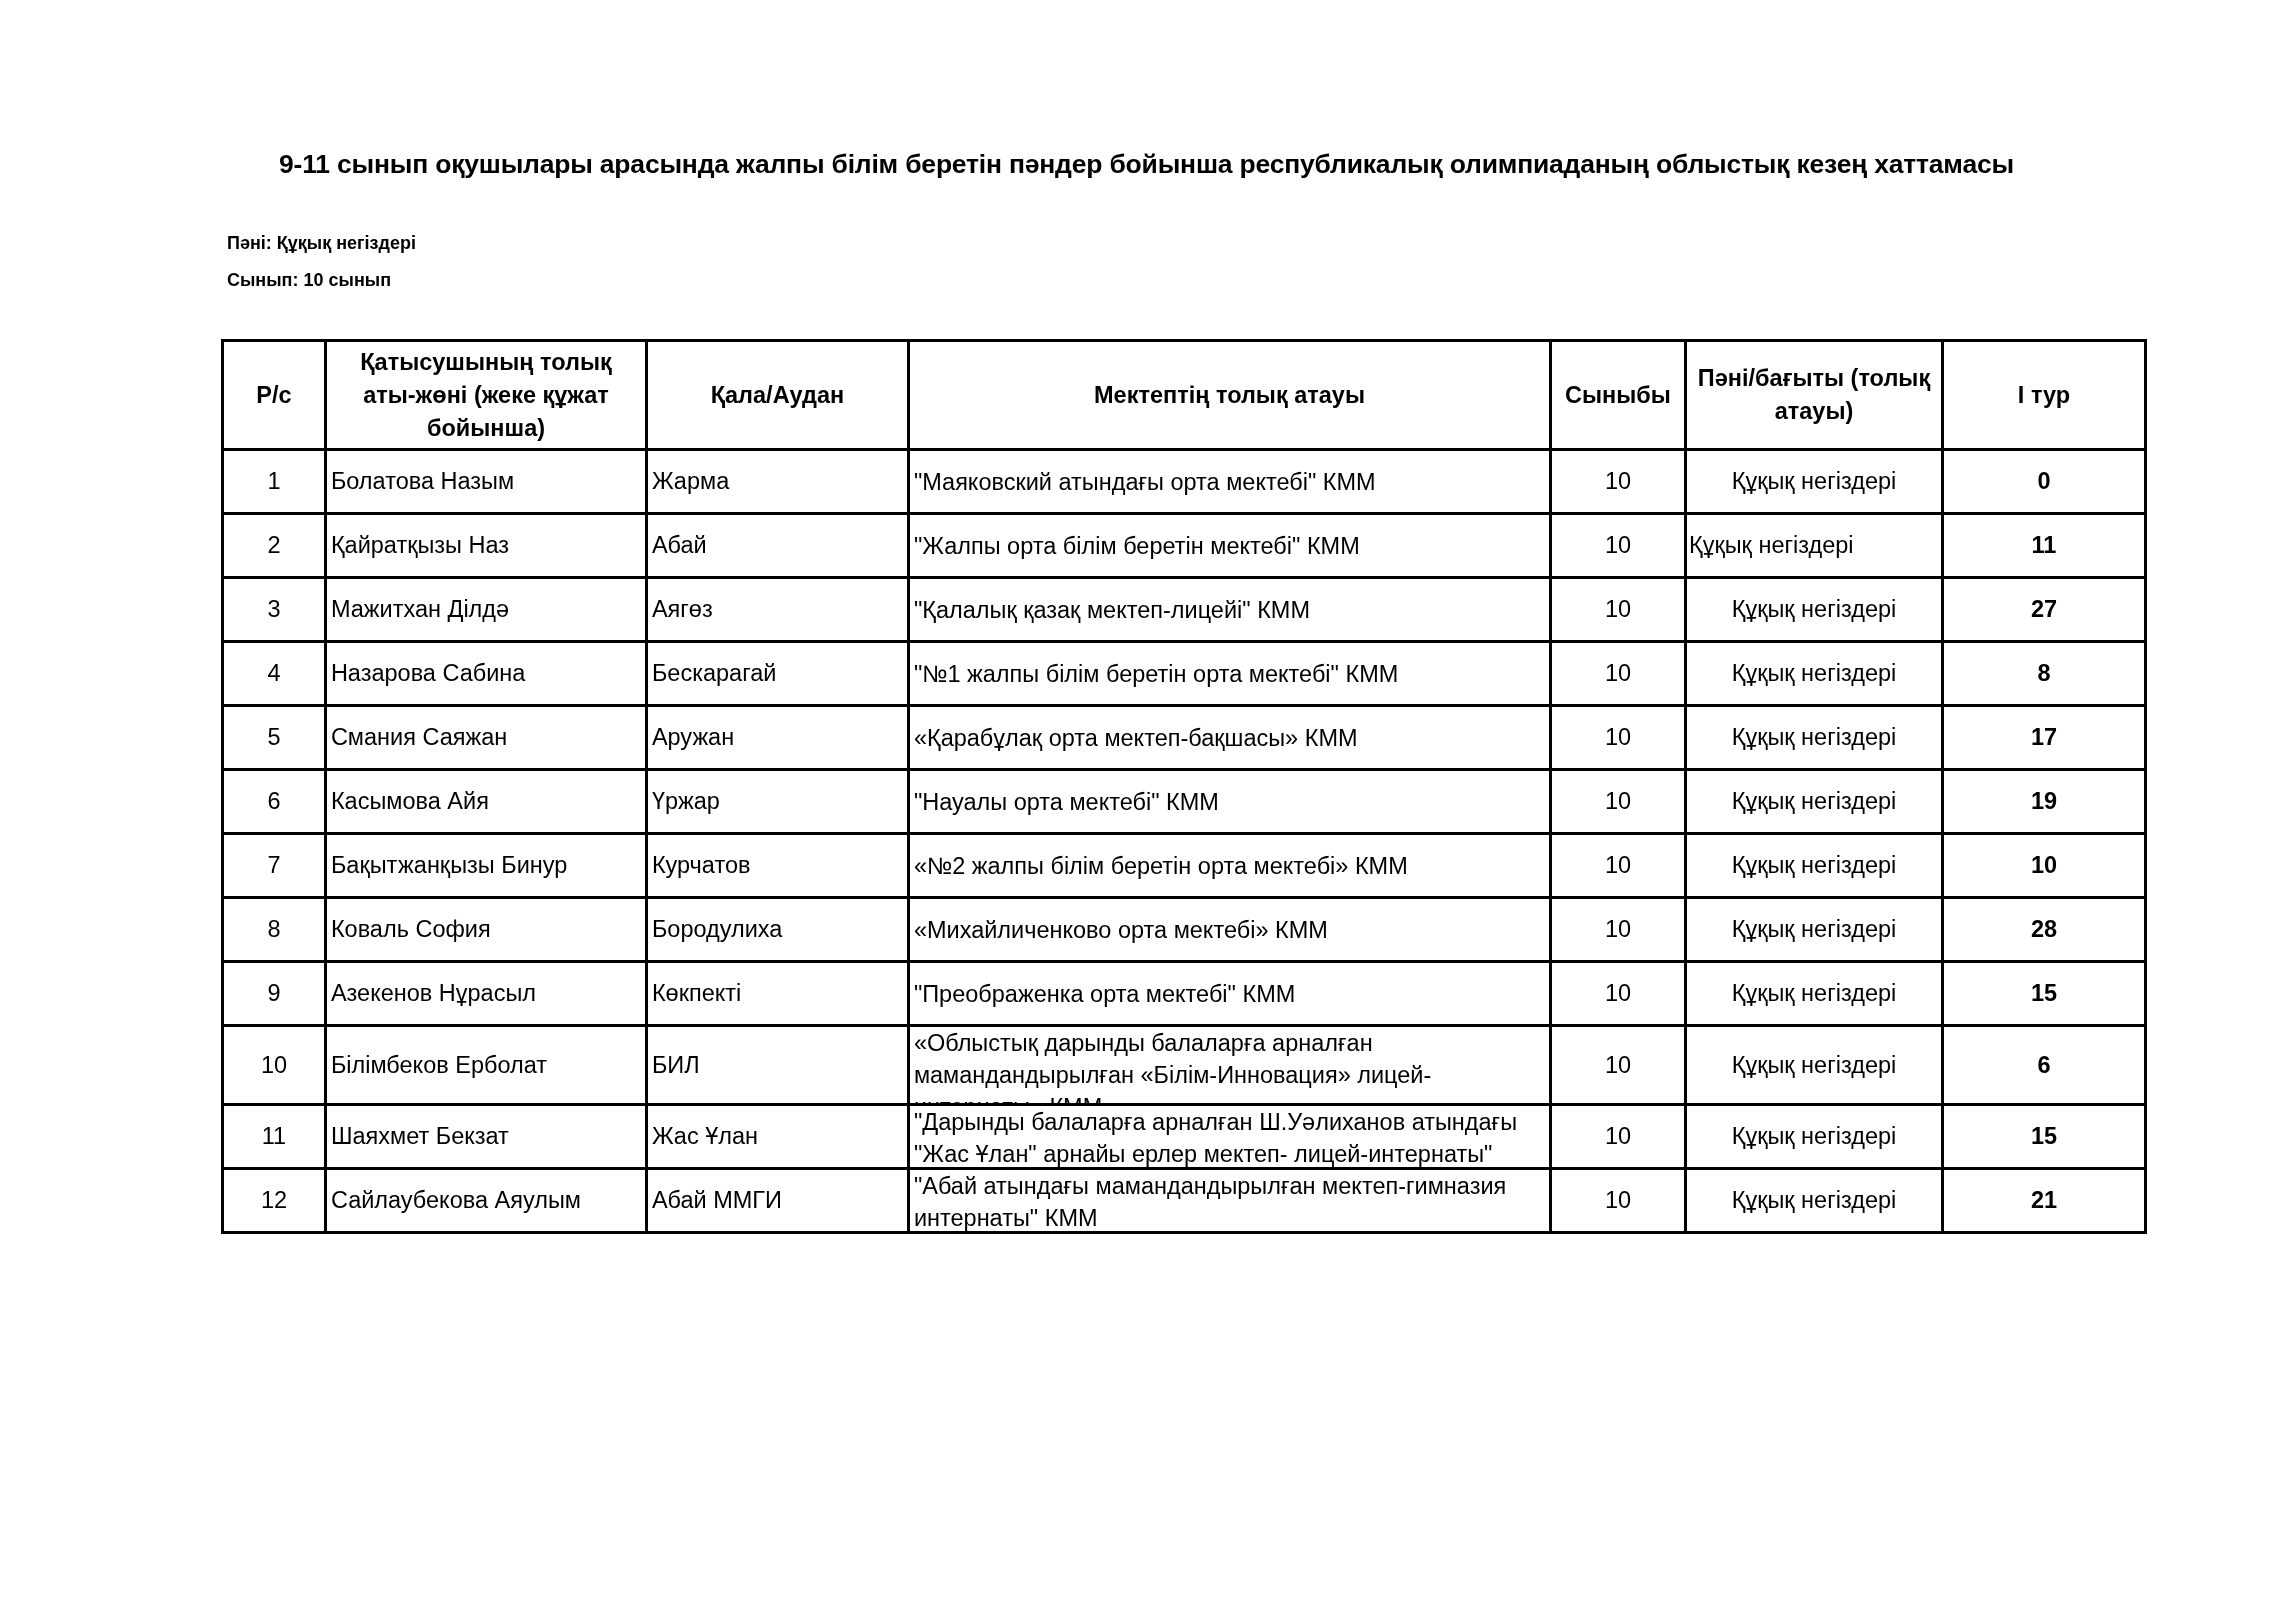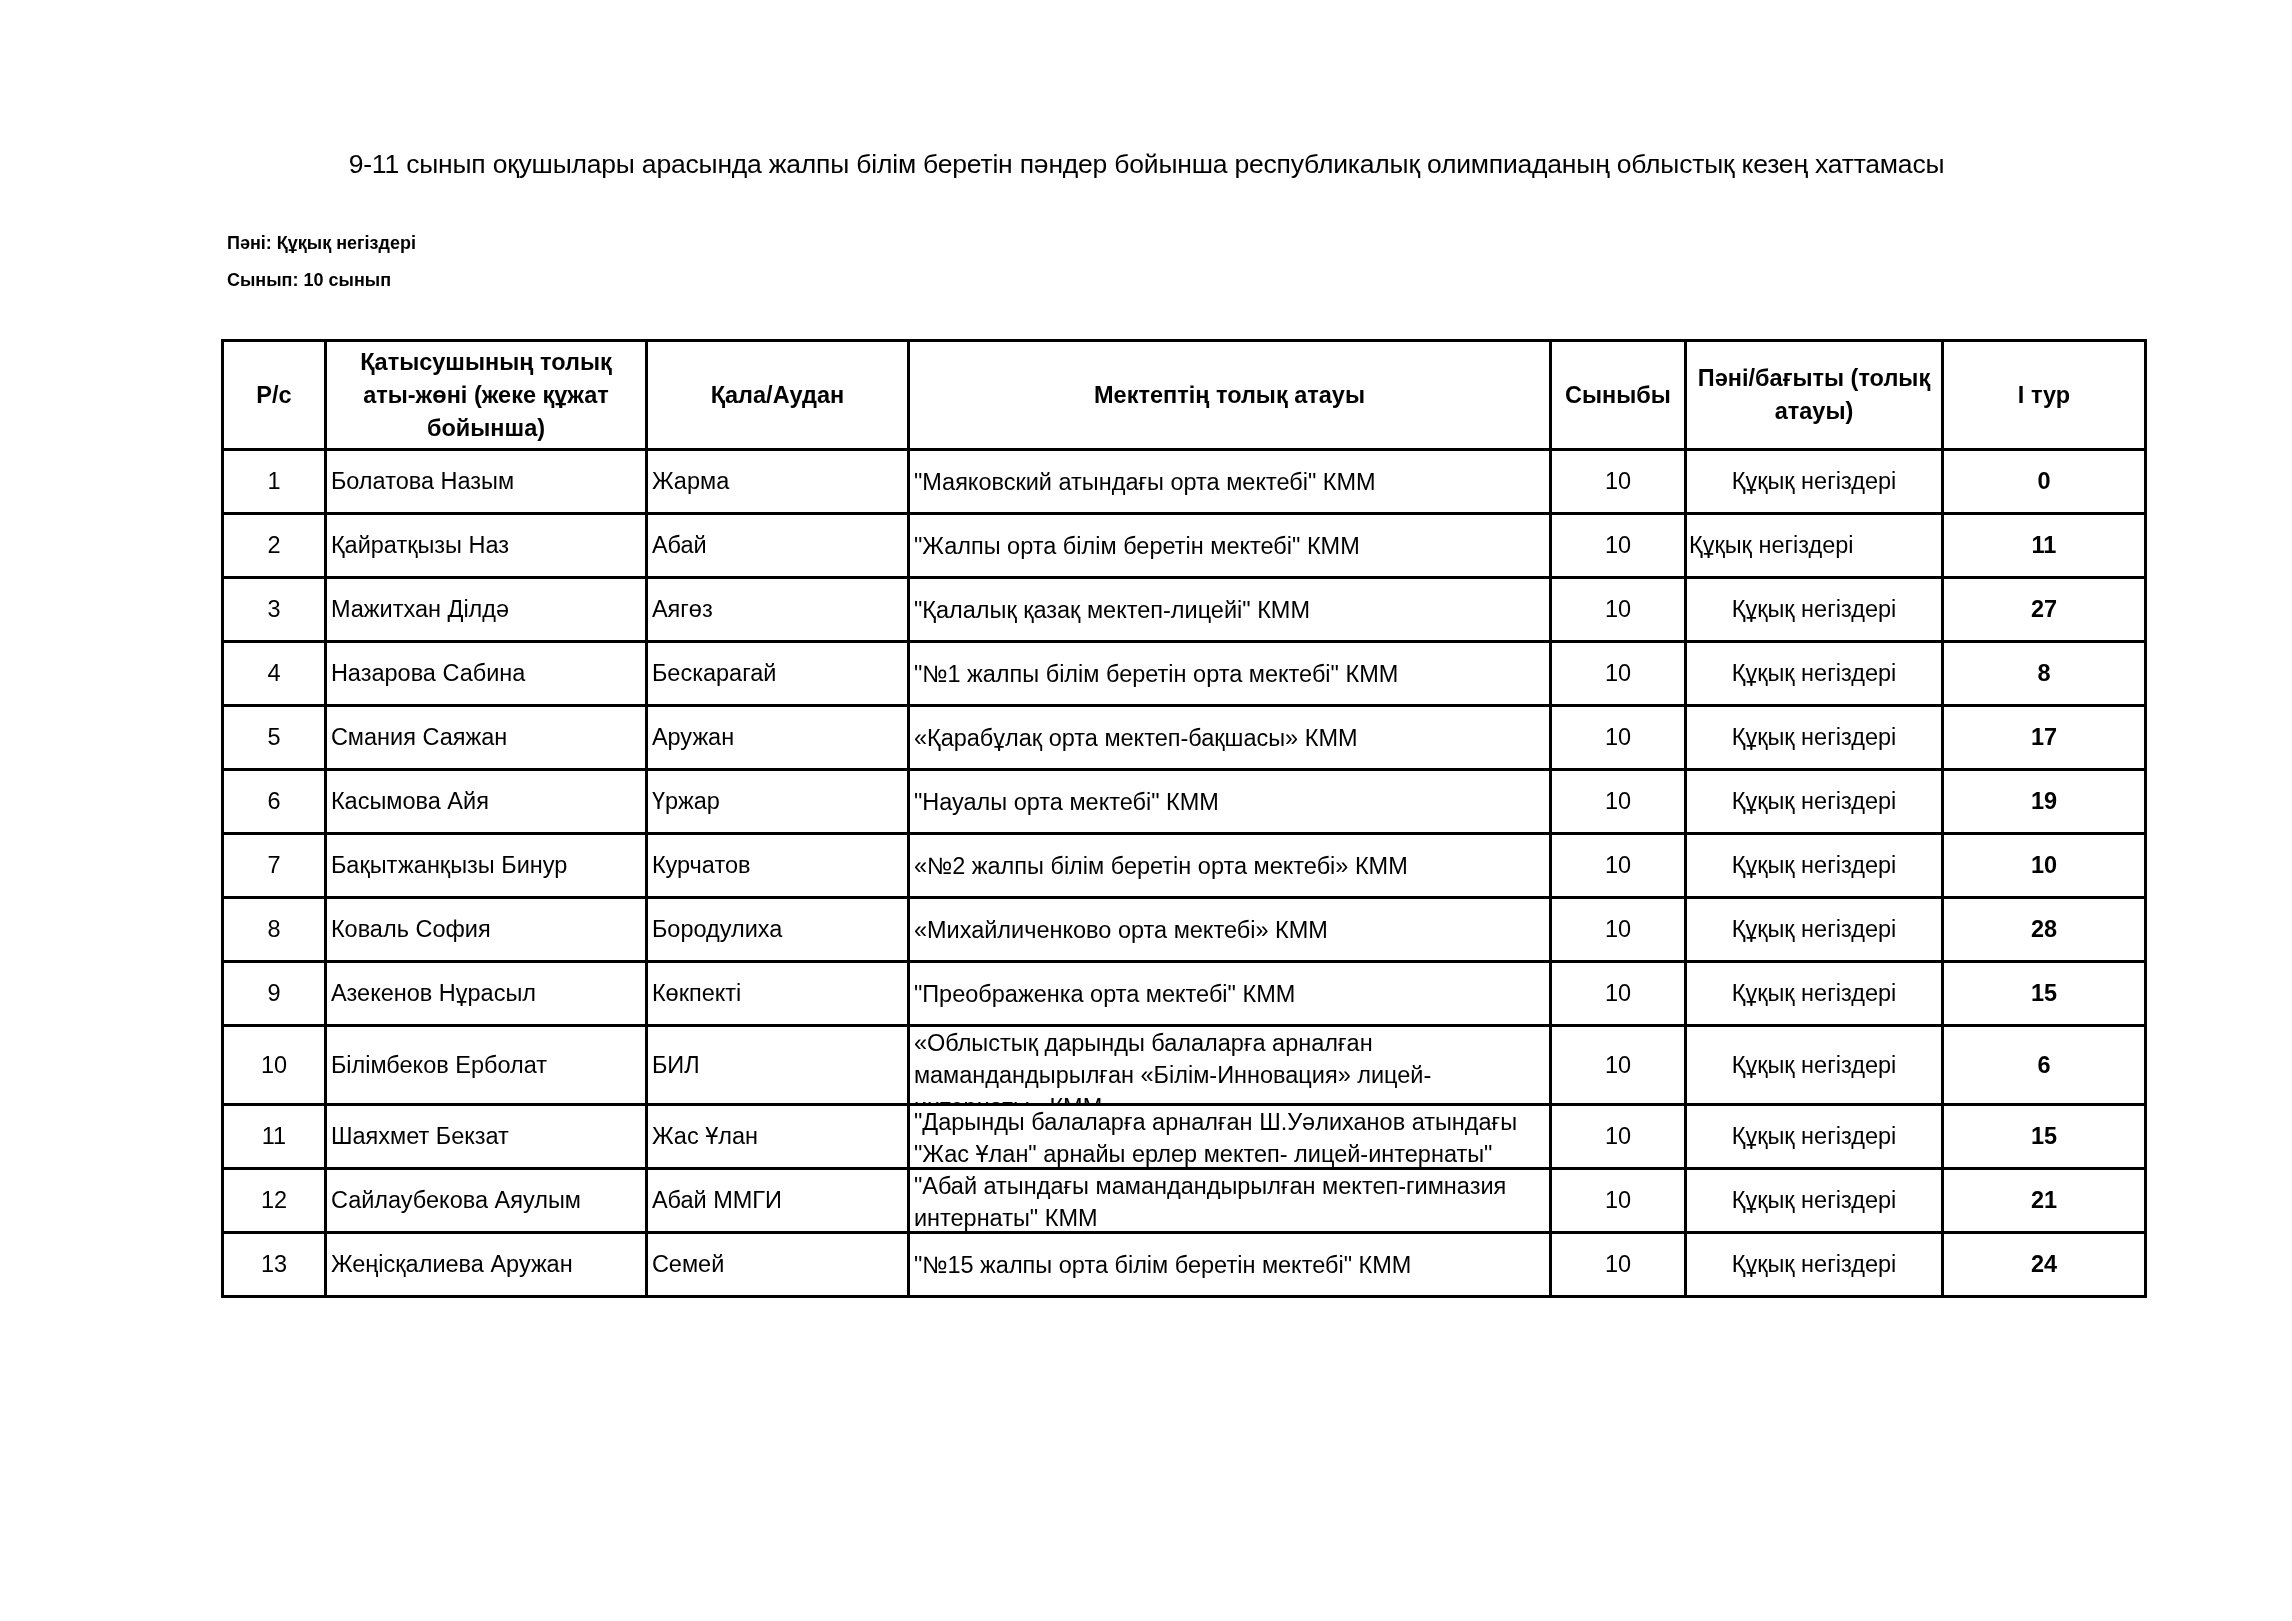--- a/index.html
+++ b/index.html
@@ -2,21 +2,21 @@
 <html><head>
 <meta charset="utf-8">
 <style>
   html, body { margin: 0; padding: 0; background: #ffffff; }
   body {
     width: 2293px; height: 1621px; position: relative; overflow: hidden;
     font-family: "Liberation Sans", "DejaVu Sans", sans-serif; color: #000;
   }
   .title {
     position: absolute; left: 0; width: 2293px; top: 149px;
-    text-align: center; font-weight: normal; font-size: 26.5px; letter-spacing: -0.2px;
+    text-align: center; font-weight: bold; font-size: 26.5px; letter-spacing: -0.2px;
     box-sizing: border-box;
   }
   .meta { position: absolute; left: 227px; font-weight: bold; font-size: 18px; }
   .meta.subject { top: 233px; }
   .meta.grade { top: 270px; }
   table.grid {
     position: absolute; left: 221px; top: 339px; width: 1923px;
     border-collapse: collapse; table-layout: fixed;
   }
   table.grid td, table.grid th {
@@ -189,26 +189,15 @@
         <td class="num"><span>12</span></td>
         <td class="name"><span>Сайлаубекова Аяулым</span></td>
         <td class="district"><span>Абай ММГИ</span></td>
         <td class="school">
           <span class="clip">"Абай атындағы мамандандырылған мектеп-гимназия интернаты" КММ</span>
         </td>
         <td class="grade"><span>10</span></td>
         <td class="subject"><span>Құқық негіздері</span></td>
         <td class="score"><span>21</span></td>
       </tr>
-      <tr class="row">
-        <td class="num"><span>13</span></td>
-        <td class="name"><span>Жеңісқалиева Аружан</span></td>
-        <td class="district"><span>Семей</span></td>
-        <td class="school">
-          <span class="clip">"№15 жалпы орта білім беретін мектебі" КММ</span>
-        </td>
-        <td class="grade"><span>10</span></td>
-        <td class="subject"><span>Құқық негіздері</span></td>
-        <td class="score"><span>24</span></td>
-      </tr>
     </tbody>
 </table>
 
 
 </body></html>

